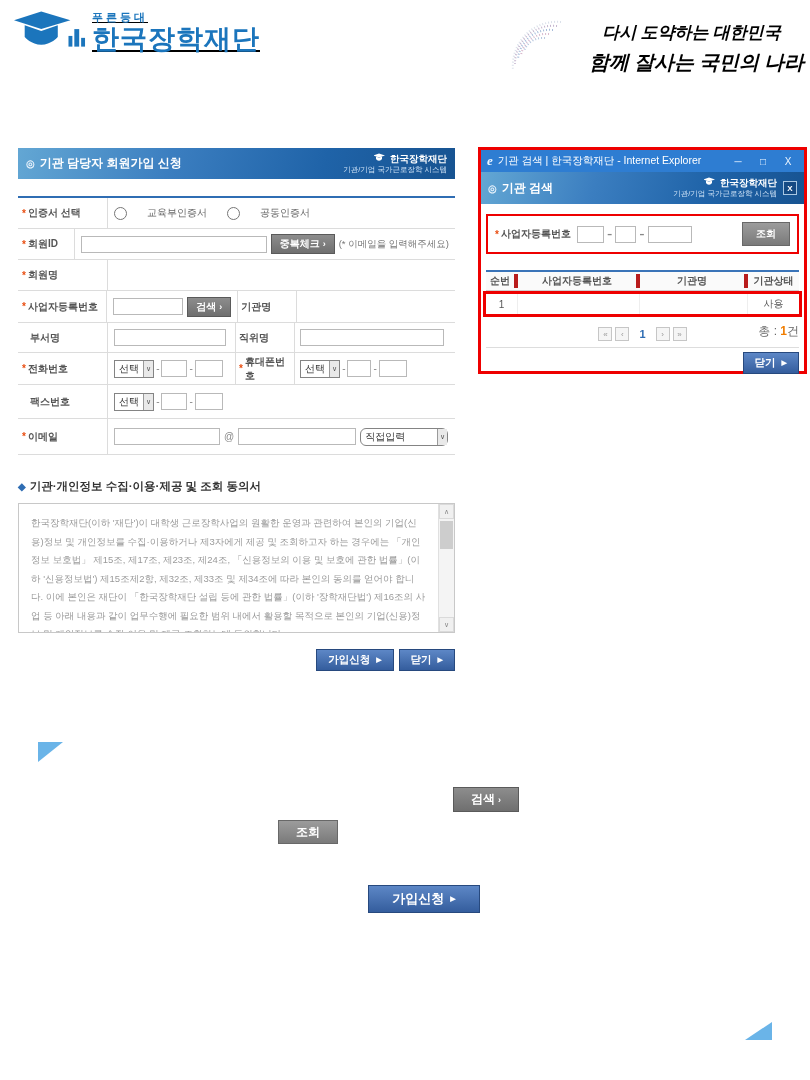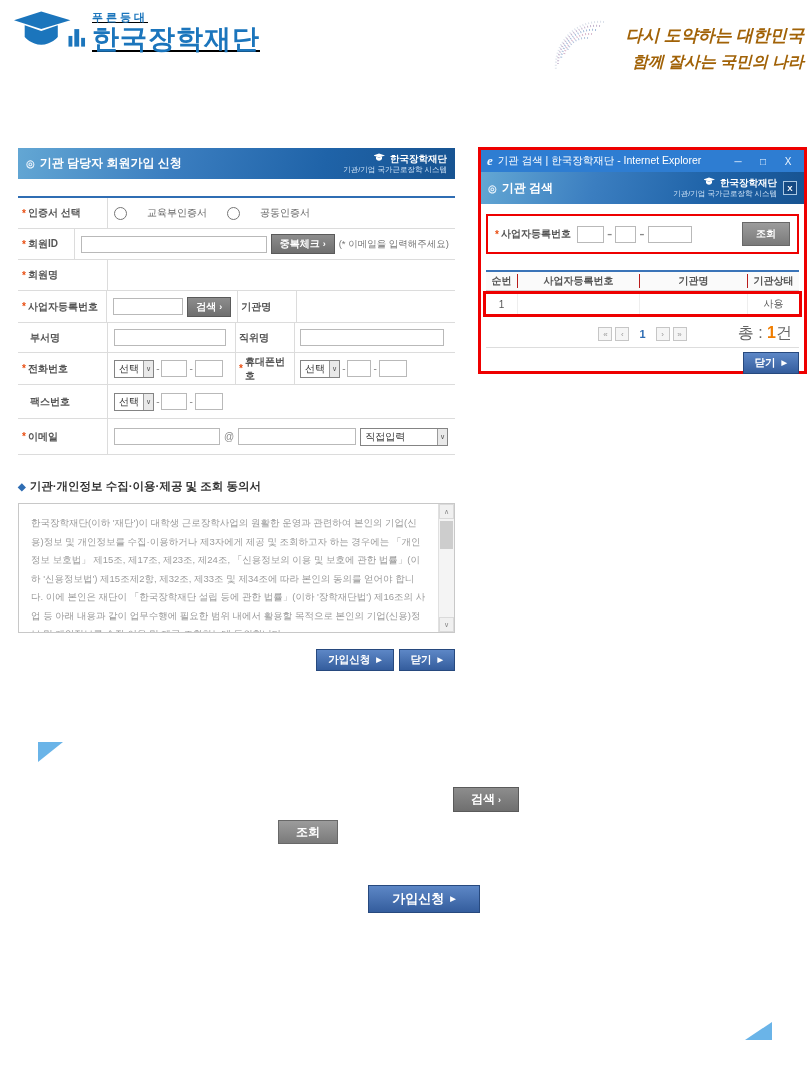--- a/index.html
+++ b/index.html
@@ -6,23 +6,23 @@
   body { background:#fff; font-family:"Liberation Sans", sans-serif; }
   .page { position:relative; width:810px; height:1080px; background:#fff; overflow:hidden; }
 
   
   .logo { position:absolute; left:14px; top:8px; display:flex; align-items:flex-start;text-decoration:underline; }
   .logo-txt { margin-left:6px; }
   .logo-top { font-size:11px; font-weight:bold; color:#1b75bc; letter-spacing:3px; margin-top:2px; }
   .logo-main { font-size:27px; font-weight:800; color:#1b75bc; letter-spacing:1px; line-height:1.05; }
 
   .slogan { position:absolute; right:6px; top:16px; display:flex; align-items:center; }
-  .slogan-text { text-align:right; color:#a16207; font-family:"Liberation Serif", serif; font-style:italic; font-weight:bold; line-height:1.55; margin-left:12px; }
+  .slogan-text { text-align:center; color:#000000; font-family:"Liberation Serif", serif; font-style:italic; font-weight:bold; line-height:1.55; margin-left:12px; }
   .slogan-text .l1 { font-size:17px; }
-  .slogan-text .l2 { font-size:16px; padding-left:10px; }
+  .slogan-text .l2 { font-size:20px; padding-left:10px; }
 
   
   .hdrbar { background:linear-gradient(105deg,#63a7d4 0%,#3b7ec0 35%,#1f63a8 70%,#175391 100%); color:#fff; display:flex; align-items:center; justify-content:space-between; }
   .hdr-title { display:flex; align-items:center; gap:5px; font-weight:bold; font-size:12px; white-space:nowrap; }
   .bullet { font-size:10px; color:#e8f2fb; }
   .badge { text-align:right; line-height:1.25; white-space:nowrap; }
   .badge .b-name { font-size:9.5px; font-weight:bold; color:#fff; display:flex; align-items:center; gap:3px; justify-content:flex-end; }
   .badge .b-sub { font-size:7.5px; color:#cfe3f7; }
 
   
@@ -69,30 +69,30 @@
   .winbtn { width:20px; text-align:center; font-size:10px; color:#eaf4ff; cursor:pointer; }
   .p-header { height:32px; padding:0 7px; }
   .p-close { width:14px; height:14px; border:1px solid #a9c7e2; color:#fff; font-size:8px; font-weight:bold; display:flex; align-items:center; justify-content:center; margin-left:6px; background:rgba(10,40,80,.25); cursor:pointer; }
   .p-body { position:relative; height:167px; background:#fff; }
   .p-search { position:absolute; left:5px; right:5px; top:10px; height:40px; border:2px solid #ee0000; display:flex; align-items:center; padding:0 7px; gap:3px; background:#fff; }
   .p-search .lbl { font-size:10px; font-weight:bold; color:#555; display:flex; gap:2px; align-items:center; margin-right:3px; }
   .p-search .sp { flex:1; }
   .btn-inq { background:linear-gradient(#9c9c9c,#7a7a7a); border:1px solid #686868; color:#fff; font-size:10px; font-weight:bold; padding:4px 13px; cursor:pointer; }
   .p-table { position:absolute; left:5px; right:5px; top:66px; }
   .pt-head { display:flex; border-top:2px solid #3a74b8; border-bottom:1px solid #cfcfcf; background:#fafafa; height:21px; align-items:center; font-size:10px; font-weight:bold; color:#555; }
-  .pt-head > div { text-align:center; border-right:1px solid #b91c1c; }
+  .pt-head > div { text-align:center; border-right:4px solid #b91c1c; }
   .pt-head > div:last-child { border-right:none; }
   .c-no { width:32px; } .c-biz { width:122px; } .c-org { width:108px; } .c-st { flex:1; }
   .pt-row { display:flex; height:26px; align-items:center; font-size:10px; color:#555; border:3px solid #ee0000; background:#fff; margin:0 -3px; }
   .pt-row > div { text-align:center; border-right:1px solid #eee; align-self:stretch; display:flex; align-items:center; justify-content:center; }
   .pt-row > div:last-child { border-right:none; }
   .pager { position:absolute; left:5px; right:5px; top:122px; height:16px; display:flex; align-items:center; justify-content:center; gap:3px; }
   .pgb { width:14px; height:14px; border:1px solid #c6c6c6; background:#f5f5f5; color:#999; font-size:8px; display:flex; align-items:center; justify-content:center; cursor:pointer; }
   .pgcur { color:#2f6db3; font-weight:bold; font-size:11px; margin:0 7px; }
-  .total { position:absolute; right:12px; top:119px; font-size:16px; color:#666; }
+  .total { position:absolute; right:5px; top:119px; font-size:12px; color:#666; }
   .total b { color:#f07d00; }
   .p-div { position:absolute; left:5px; right:5px; top:143px; border-top:1px solid #ddd; }
   .p-foot { position:absolute; right:5px; top:148px; }
 
   
   .tri1 { position:absolute; left:38px; top:742px; width:25px; height:20px; background:#6ab4e8; clip-path:polygon(0 0,100% 0,0 100%); }
   .tri2 { position:absolute; left:745px; top:1022px; width:27px; height:18px; background:#6ab4e8; clip-path:polygon(100% 0,100% 100%,0 100%); }
   .float-search { position:absolute; left:453px; top:787px; width:66px; height:25px; font-size:12px; justify-content:center; }
   .float-inquiry { position:absolute; left:278px; top:820px; width:60px; height:24px; font-size:12px; justify-content:center; }
   .float-submit { position:absolute; left:368px; top:885px; width:112px; height:28px; font-size:13px; justify-content:center; }
@@ -277,21 +277,21 @@
 
       <div class="frow" style="height:36px;">
         <div class="cl">
             <span class="star">*</span>
             <span>이메일</span>
           </div>
         <div class="cf">
           <input class="txt" style="width: 106px;">
           <span class="dash">@</span>
           <input class="txt" style="width: 118px;">
-          <span class="sel" style="width:88px; justify-content:space-between;">
+          <span class="sel" style="width:88px; justify-content:space-between;border-radius:6px;">
               <span class="sv">직접입력</span>
               <span class="arr">∨</span>
             </span>
         </div>
       </div>
     </div>
 
     <div class="sec-title">
       <span class="dia">◆</span>
       <span>기관·개인정보 수집·이용·제공 및 조회 동의서</span>

